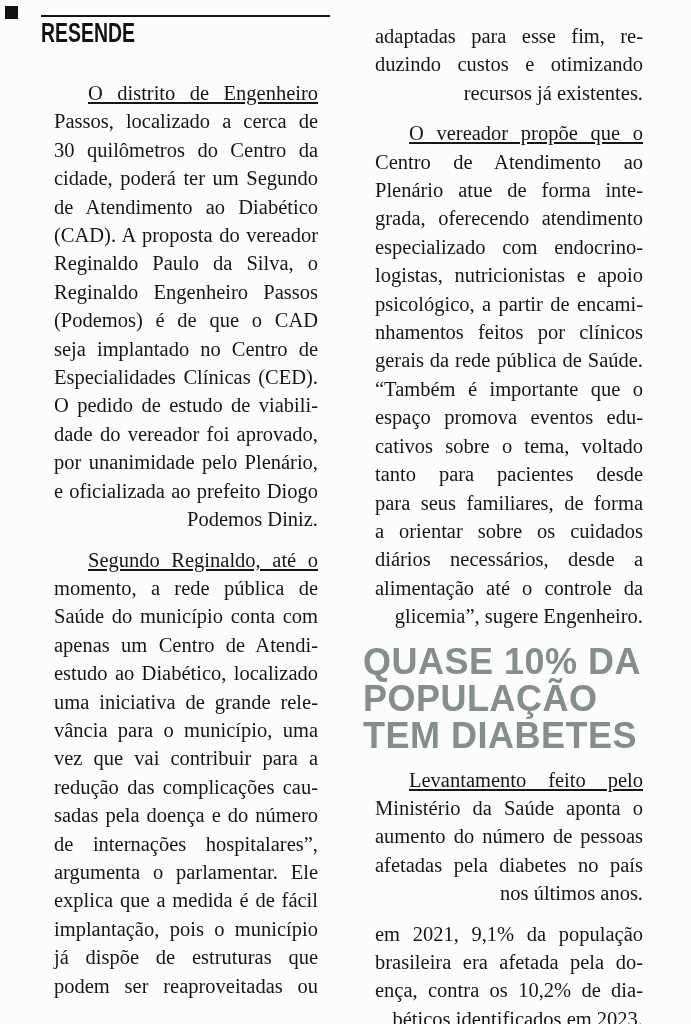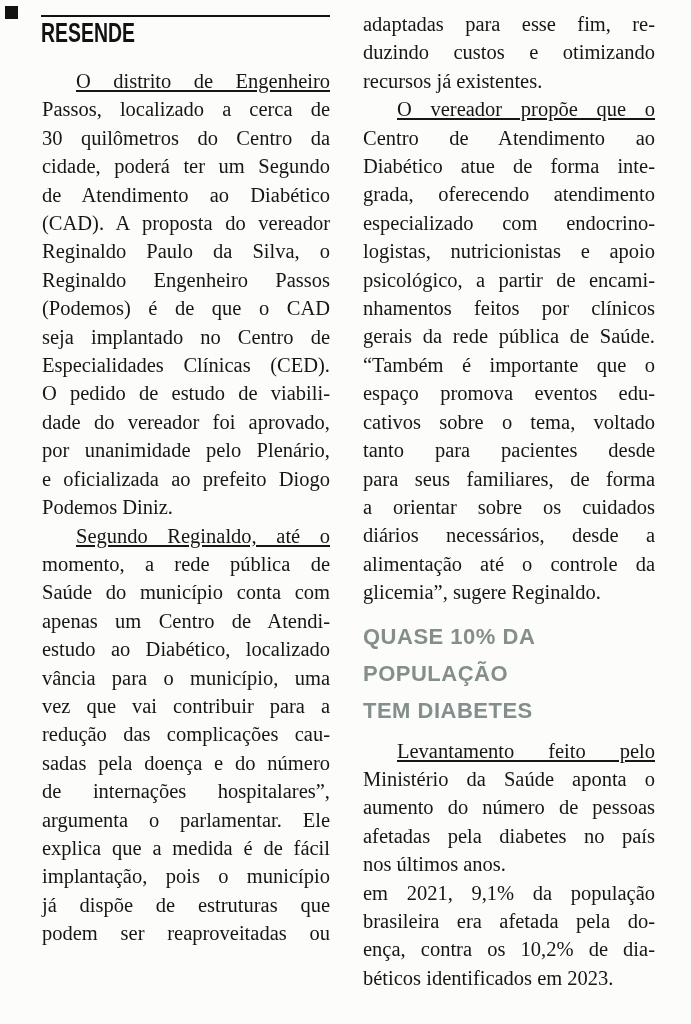--- a/index.html
+++ b/index.html
@@ -27,30 +27,30 @@
     transform: scaleX(0.72); transform-origin: 0 0;
     letter-spacing: 0px;
   }
   .col {
     position: absolute;
     font-size: 20.5px; line-height: 28.4px;
     color: #161616;
   }
   #col-left  { left: 42px;  top: 67px; width: 288px; }
   #col-right { left: 363px; top: 10px; width: 292px; }
-  .para { margin: 0; }
+  .para { margin: 12px; }
   .tline { white-space: normal; }
   .just { text-align: justify; text-align-last: justify; }
-  .last { text-align: left; }
+  .last { text-align: right; }
   .indent { text-indent: 34px; text-decoration: underline; }
   .subhead {
     margin: 11px 0 8px 0;
     font-family: "Liberation Sans", sans-serif;
     font-weight: 700;
-    font-size: 22px; line-height: 37px;
+    font-size: 36px; line-height: 37px;
     letter-spacing: 0.5px;
     color: var(--accent, #848e8b);
   }
   .subline { text-align: left; }
 </style>
 </head>
 <body style="background: rgb(252, 252, 251); color: rgb(22, 22, 22);">
 
 <div class="corner-mark"></div>
 <div class="kicker-rule"></div>
@@ -74,20 +74,21 @@
       <div class="tline just">por unanimidade pelo Plenário,</div>
       <div class="tline just">e oficializada ao prefeito Diogo</div>
       <div class="tline last">Podemos Diniz.</div>
     </div>
     <div class="para">
       <div class="tline just indent">Segundo Reginaldo, até o</div>
       <div class="tline just">momento, a rede pública de</div>
       <div class="tline just">Saúde do município conta com</div>
       <div class="tline just">apenas um Centro de Atendi-</div>
       <div class="tline just">estudo ao Diabético, localizado</div>
+      <div class="tline just">uma iniciativa de grande rele-</div>
       <div class="tline just">vância para o município, uma</div>
       <div class="tline just">vez que vai contribuir para a</div>
       <div class="tline just">redução das complicações cau-</div>
       <div class="tline just">sadas pela doença e do número</div>
       <div class="tline just">de internações hospitalares”,</div>
       <div class="tline just">argumenta o parlamentar. Ele</div>
       <div class="tline just">explica que a medida é de fácil</div>
       <div class="tline just">implantação, pois o município</div>
       <div class="tline just">já dispõe de estruturas que</div>
       <div class="tline just">podem ser reaproveitadas ou</div>
@@ -95,36 +96,36 @@
   </div>
 <div id="col-right" class="col">
     <div class="para">
       <div class="tline just">adaptadas para esse fim, re-</div>
       <div class="tline just">duzindo custos e otimizando</div>
       <div class="tline last">recursos já existentes.</div>
     </div>
     <div class="para">
       <div class="tline just indent">O vereador propõe que o</div>
       <div class="tline just">Centro de Atendimento ao</div>
-      <div class="tline just">Diabético atue de forma inte-</div>
+      <div class="tline just">Plenário atue de forma inte-</div>
       <div class="tline just">grada, oferecendo atendimento</div>
       <div class="tline just">especializado com endocrino-</div>
       <div class="tline just">logistas, nutricionistas e apoio</div>
       <div class="tline just">psicológico, a partir de encami-</div>
       <div class="tline just">nhamentos feitos por clínicos</div>
       <div class="tline just">gerais da rede pública de Saúde.</div>
       <div class="tline just">“Também é importante que o</div>
       <div class="tline just">espaço promova eventos edu-</div>
       <div class="tline just">cativos sobre o tema, voltado</div>
       <div class="tline just">tanto para pacientes desde</div>
       <div class="tline just">para seus familiares, de forma</div>
       <div class="tline just">a orientar sobre os cuidados</div>
       <div class="tline just">diários necessários, desde a</div>
       <div class="tline just">alimentação até o controle da</div>
-      <div class="tline last">glicemia”, sugere Reginaldo.</div>
+      <div class="tline last">glicemia”, sugere Engenheiro.</div>
     </div>
     <div class="subhead">
       <div class="tline subline">QUASE 10% DA</div>
       <div class="tline subline">POPULAÇÃO</div>
       <div class="tline subline">TEM DIABETES</div>
     </div>
     <div class="para">
       <div class="tline just indent">Levantamento feito pelo</div>
       <div class="tline just">Ministério da Saúde aponta o</div>
       <div class="tline just">aumento do número de pessoas</div>

